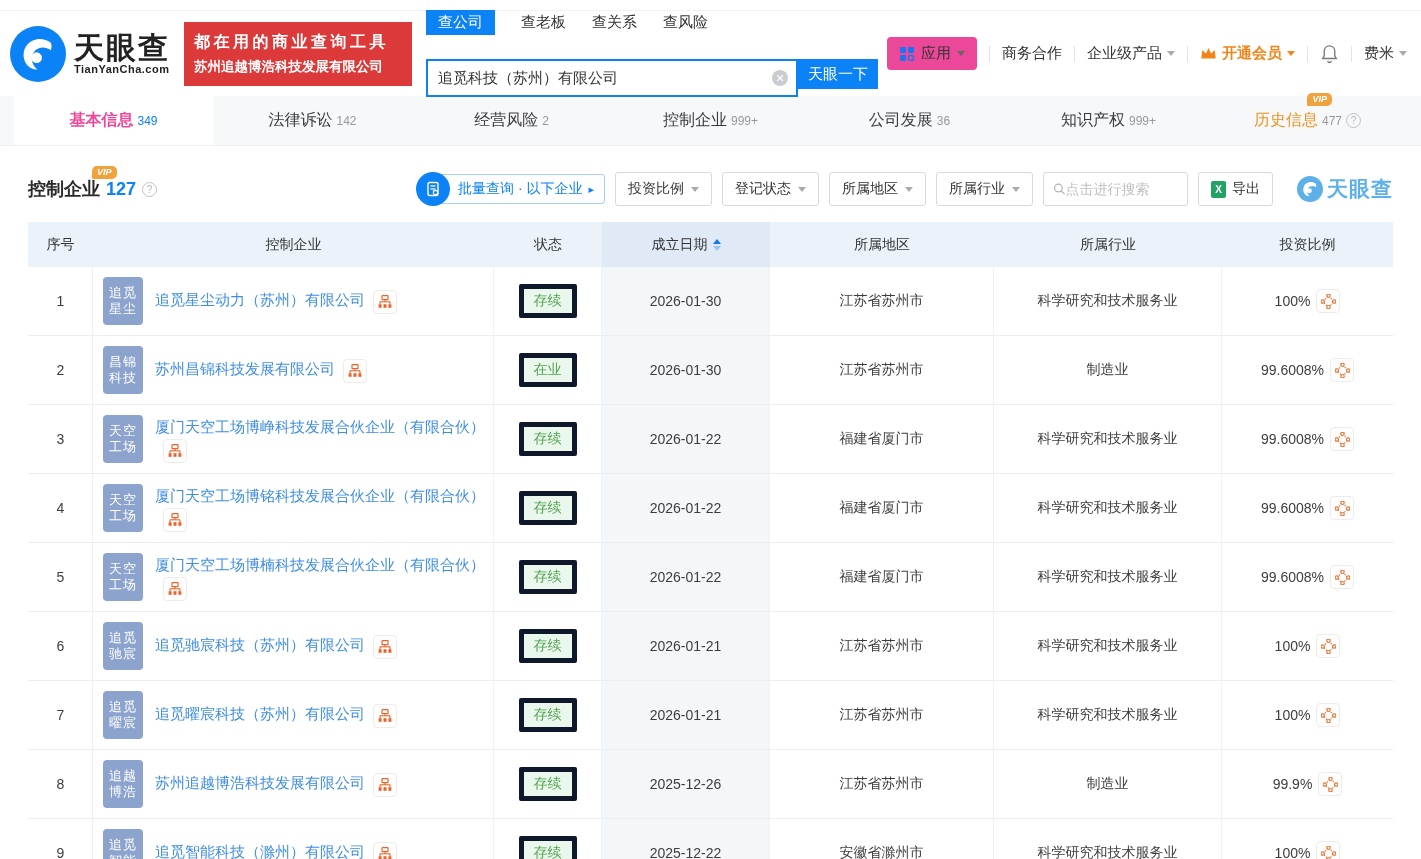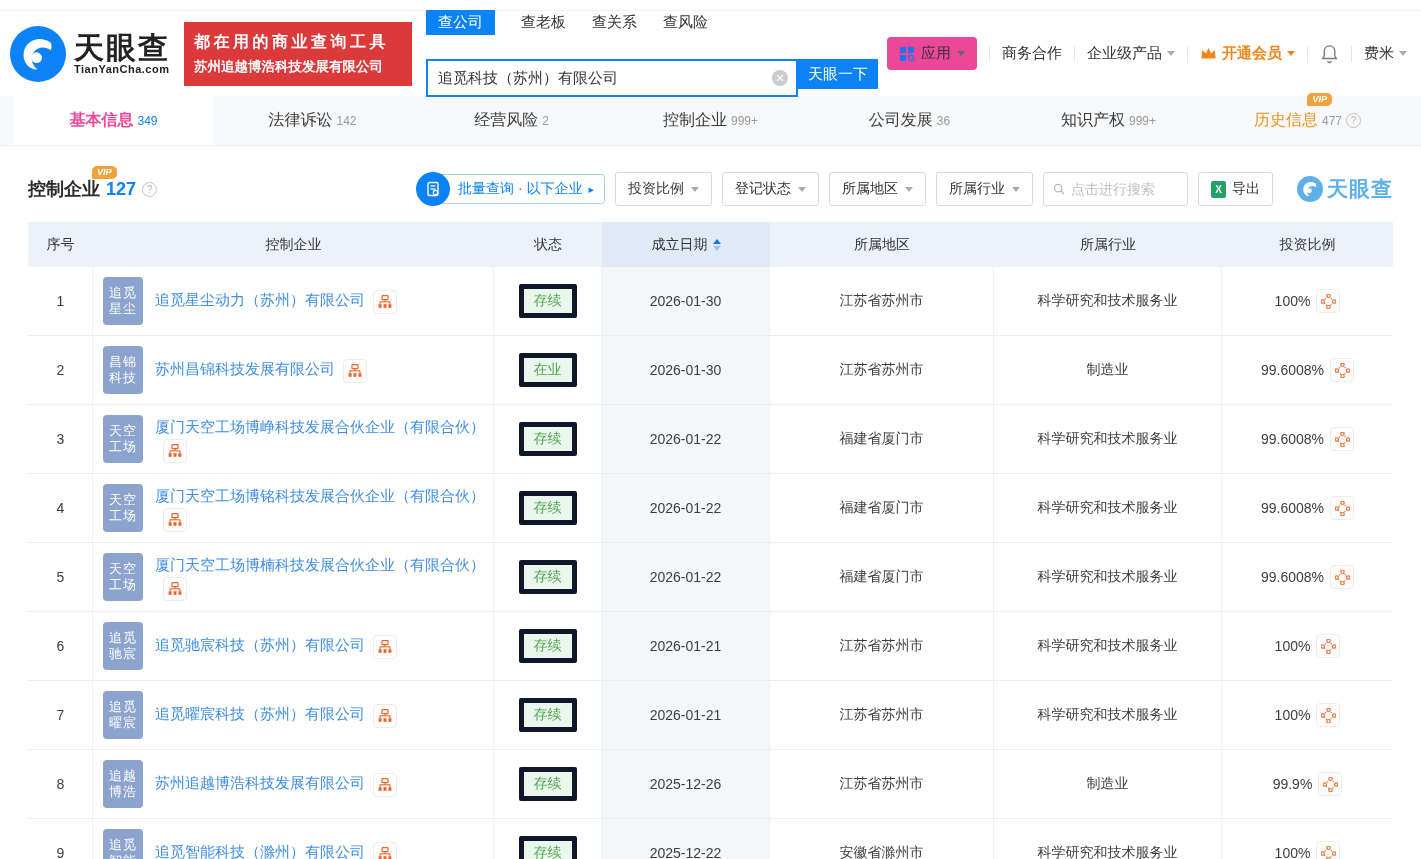--- a/index.html
+++ b/index.html
@@ -62,21 +62,21 @@
   .sec-vip { position:absolute; top:-11px; left:64px; }
   .sec-count { font-size:18px; font-weight:bold; color:#0b82f5; }
   .sec-tools { margin-left:auto; display:flex; align-items:center; gap:10px; }
   .batch-btn { display:flex; align-items:center; height:30px; border:1px solid #a9cdf5; border-radius:3px;
     color:#0b82f5; font-size:14px; padding:0 10px 0 0; background:#fff; cursor:pointer; position:relative; margin-left:16px;}
   .batch-circ { width:34px; height:34px; border-radius:50%; background:#0b82f5; display:flex;
     align-items:center; justify-content:center; margin:-2px 8px -2px -17px; }
   .drop-btn { height:34px; border:1px solid #d9d9d9; border-radius:3px; background:#fff; padding:0 12px;
     font-size:14px; color:#333; display:flex; align-items:center; gap:7px; cursor:pointer; font-family:inherit;}
   .mini-search { height:34px; width:145px; border:1px solid #d9d9d9; border-radius:3px; display:flex;
-    align-items:center; padding:0 9px; gap:6px; background:#fff;}
+    align-items:center; padding:0 9px; background:#fff;}
   .mini-search input { border:none; outline:none; width:100%; font-size:14px; color:#333; font-family:inherit;}
   .mini-search input::placeholder { color:#bfbfbf; }
   .export-btn { height:34px; border:1px solid #d9d9d9; border-radius:3px; background:#fff; padding:0 12px;
     font-size:14px; color:#333; display:flex; align-items:center; gap:6px; cursor:pointer; font-family:inherit;}
   .xls-ic { width:15px; height:17px; background:#21a366; border-radius:2px; color:#fff; font-size:10px;
     font-weight:bold; display:flex; align-items:center; justify-content:center;}
   .watermark { display:flex; align-items:center; gap:4px; margin-left:14px; opacity:.85;}
   .watermark .wm-txt { font-size:21px; font-weight:bold; color:#42a4e4; letter-spacing:1px;}
 
   

